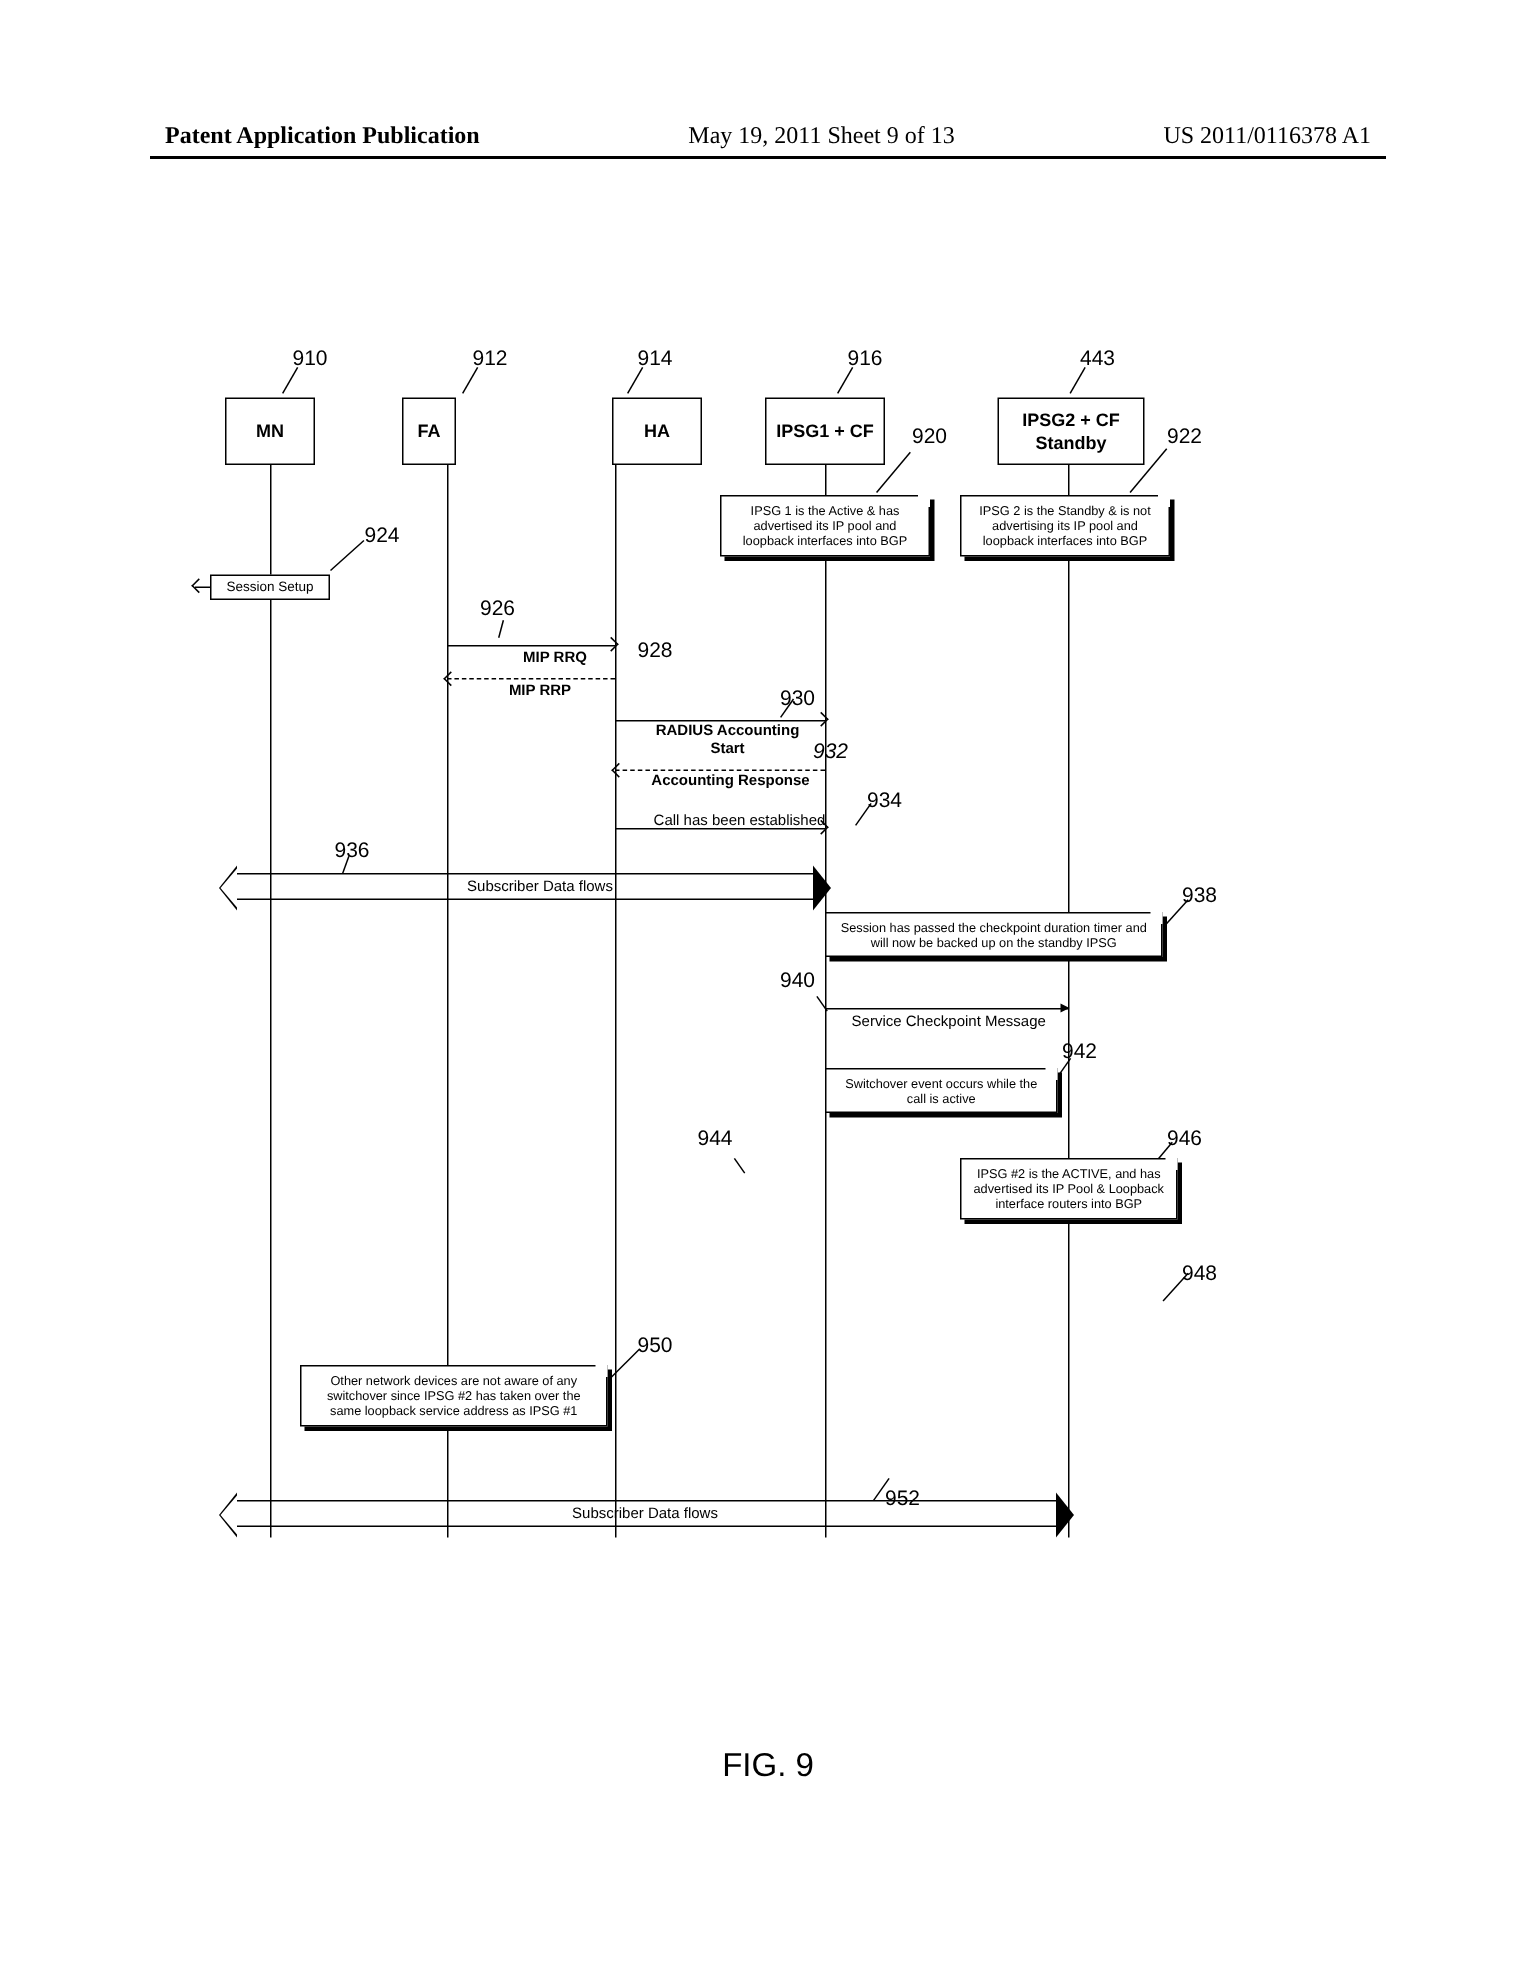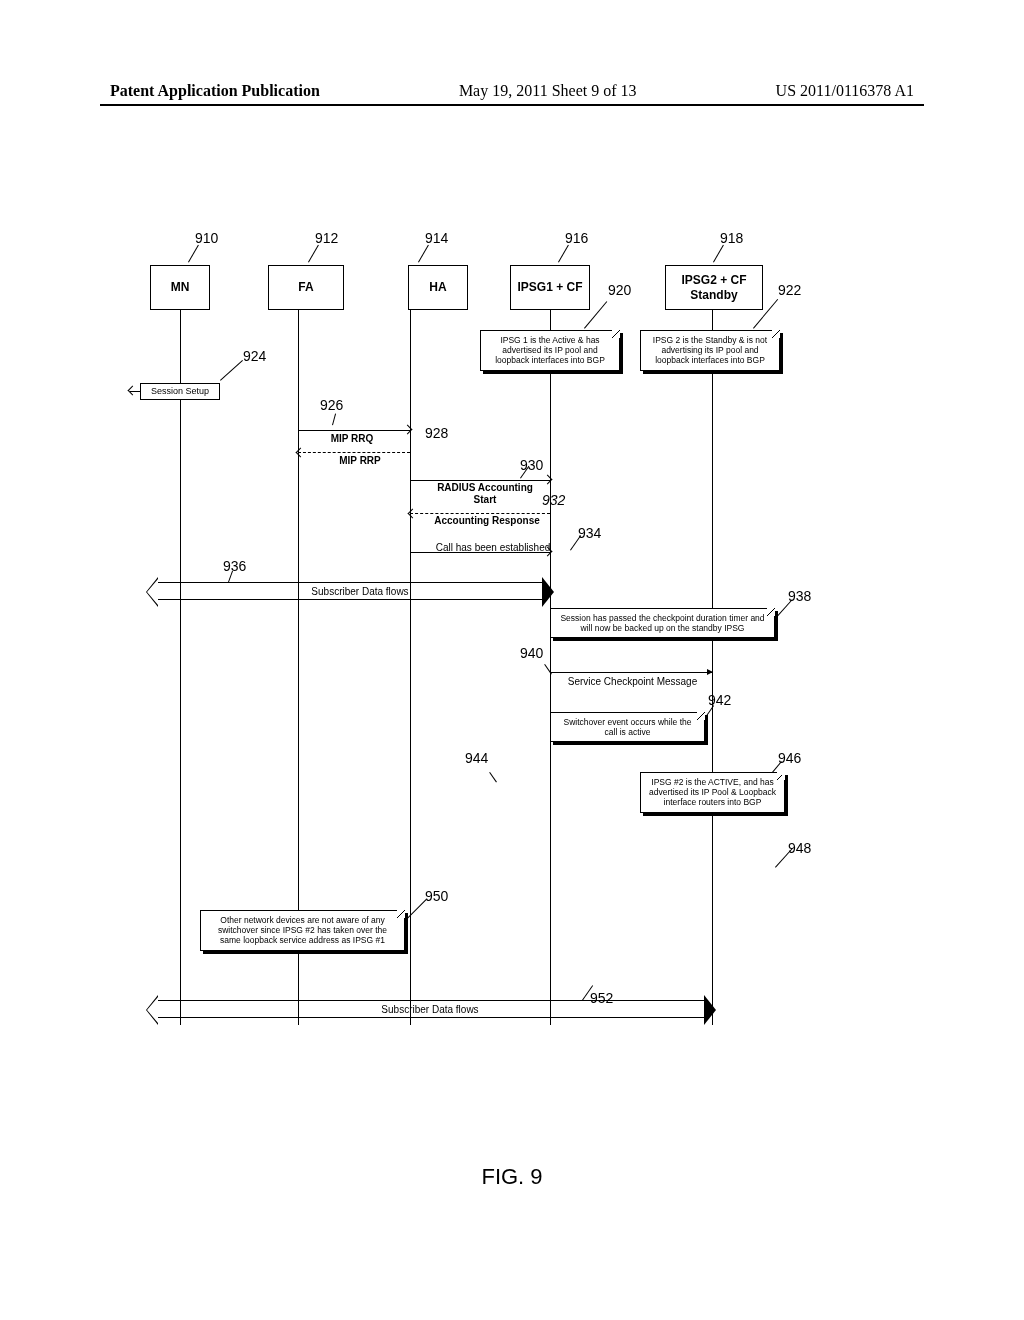--- a/index.html
+++ b/index.html
@@ -208,30 +208,30 @@
   <div class="right">US 2011/0116378 A1</div>
 </div>
 <div class="header-line"></div>
 
 <div class="diagram">
 
   <div class="ref" style="left:45px; top:0px;">910</div>
   <div class="ref" style="left:165px; top:0px;">912</div>
   <div class="ref" style="left:275px; top:0px;">914</div>
   <div class="ref" style="left:415px; top:0px;">916</div>
-  <div class="ref" style="left:570px; top:0px;">918</div>
+  <div class="ref" style="left:570px; top:0px;">443</div>
 
   <div class="lead" style="left:38px; top:32px; width:20px; transform:rotate(-60deg);"></div>
   <div class="lead" style="left:158px; top:32px; width:20px; transform:rotate(-60deg);"></div>
   <div class="lead" style="left:268px; top:32px; width:20px; transform:rotate(-60deg);"></div>
   <div class="lead" style="left:408px; top:32px; width:20px; transform:rotate(-60deg);"></div>
   <div class="lead" style="left:563px; top:32px; width:20px; transform:rotate(-60deg);"></div>
 
   <div class="pbox" style="left:0px;   top:35px; width:60px; height:45px;">MN</div>
-  <div class="pbox" style="left:118px; top:35px; width:76px; height:45px;text-align:center;">FA</div>
+  <div class="pbox" style="left:118px; top:35px; width:36px; height:45px;text-align:center;">FA</div>
   <div class="pbox" style="left:230px; top:35px; width:60px; height:45px;margin-left:28px;">HA</div>
   <div class="pbox" style="left:360px; top:35px; width:80px; height:45px;">IPSG1 + CF</div>
   <div class="pbox" style="left:515px; top:35px; width:98px; height:45px;">IPSG2 + CF Standby</div>
 
   <div class="lifeline" style="left:30px;  top:80px; height:715px;"></div>
   <div class="lifeline" style="left:148px; top:80px; height:715px;"></div>
   <div class="lifeline" style="left:260px; top:80px; height:715px;"></div>
   <div class="lifeline" style="left:400px; top:80px; height:715px;"></div>
   <div class="lifeline" style="left:562px; top:80px; height:715px;"></div>
 
@@ -245,21 +245,21 @@
   <div class="note" style="left:490px; top:100px; width:140px;text-align:center;">IPSG 2 is the Standby &amp; is not advertising its IP pool and loopback interfaces into BGP</div>
 
   <div class="ref" style="left:93px; top:118px;">924</div>
   <div class="lead" style="left:70px; top:150px; width:30px; transform:rotate(-42deg);"></div>
   <div class="note nofold" style="left:-10px; top:153px; width:80px; padding:2px; box-shadow:none; font-size:9px;">Session Setup</div>
   <div class="arrow open left" style="left:-20px; top:161px; width:10px;"></div>
 
   <div class="ref" style="left:170px; top:167px;">926</div>
   <div class="lead" style="left:182px; top:195px; width:12px; transform:rotate(-75deg);"></div>
   <div class="arrow open" style="left:148px; top:200px; width:112px;"></div>
-  <div class="msg bold" style="left:162px; top:203px; width:80px;">MIP RRQ</div>
+  <div class="msg bold" style="left:180px; top:203px; width:80px;">MIP RRQ</div>
 
   <div class="ref" style="left:275px; top:195px;">928</div>
   <div class="arrow dashed open left" style="left:148px; top:222px; width:112px;"></div>
   <div class="msg bold" style="left:170px; top:225px; width:80px;">MIP RRP</div>
 
   <div class="ref" style="left:370px; top:227px;">930</div>
   <div class="lead" style="left:370px; top:248px; width:15px; transform:rotate(-55deg);"></div>
   <div class="arrow open" style="left:260px; top:250px; width:140px;"></div>
   <div class="msg bold" style="left:275px; top:252px; width:120px;">RADIUS Accounting Start</div>
 

